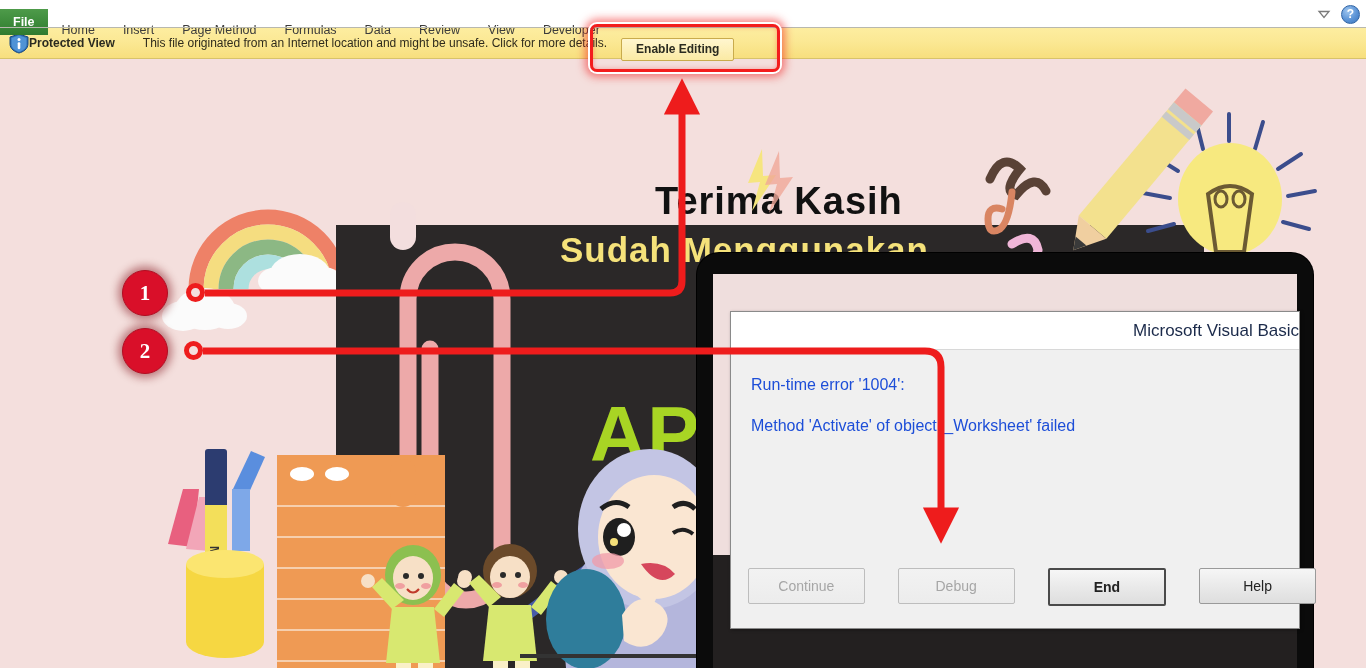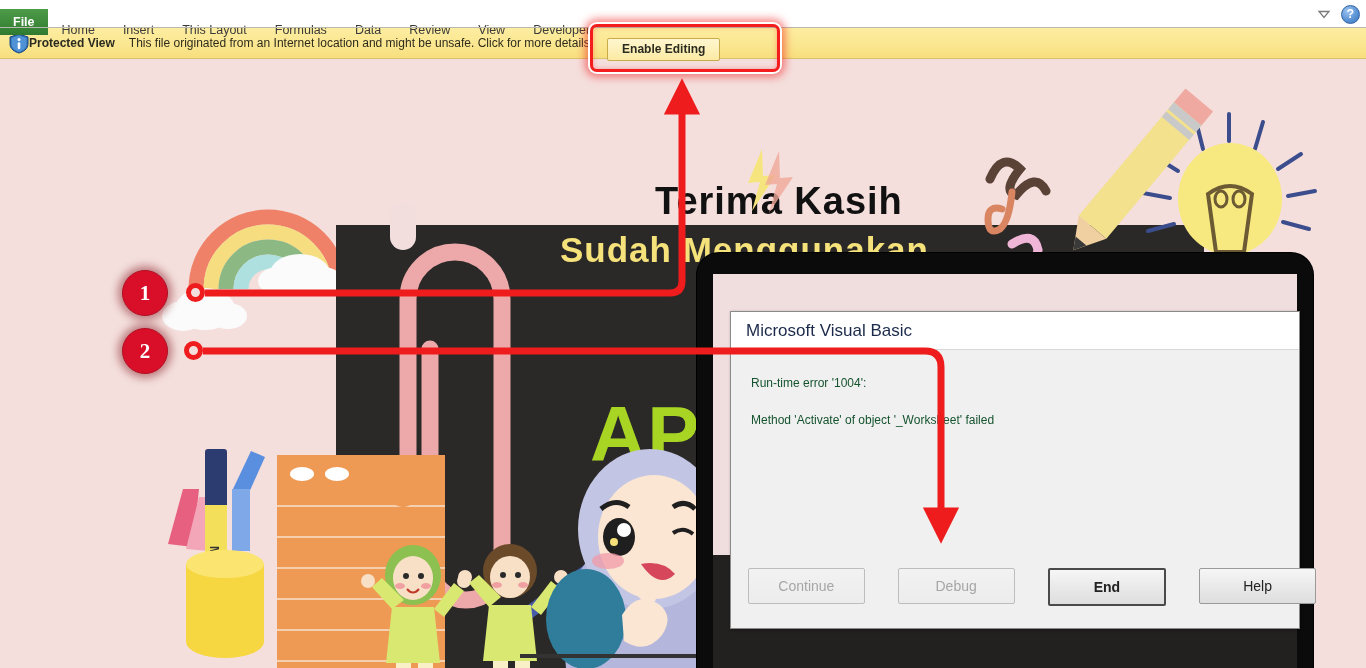--- a/index.html
+++ b/index.html
@@ -26,21 +26,21 @@
       display:flex;align-items:center;justify-content:center;line-height:1;}
   .ribbon-sep{position:absolute;left:0;top:27px;width:1366px;height:1px;background:#b8b8ae;z-index:41;}
 
   
   .pvbar{position:absolute;left:0;top:28px;width:1366px;height:30px;z-index:39;
          background:linear-gradient(180deg,#fdeda0 0%,#fbe894 45%,#f7df7e 100%);
          border-bottom:1px solid #d8c36a;display:flex;align-items:center;}
   .pv-shield{margin-left:9px;width:20px;height:21px;position:relative;flex:0 0 auto;}
   .pv-shield svg{display:block;}
   .pv-title{font-size:12px;font-weight:bold;color:#2b2b20;white-space:nowrap;}
-  .pv-msg{margin-left:14px;font-size:12px;color:#2f2b1c;white-space:nowrap;}
+  .pv-msg{margin-left:28px;font-size:12px;color:#2f2b1c;white-space:nowrap;}
   .pv-btn{margin-left:14px;height:21px;padding:0 14px;font-size:12px;font-weight:bold;color:#2b2b20;
           background:linear-gradient(180deg,#fff6cf 0%,#fbeaa4 100%);
           border:1px solid #c9ab4c;border-radius:2px;display:flex;align-items:center;white-space:nowrap;margin-top:12px;}
 
   
   .hl-box{position:absolute;left:590px;top:24px;width:184px;height:42px;z-index:60;
      border:3px solid #f31d1d;border-radius:7px;
      box-shadow:0 0 0 2px #ffffff, 0 0 9px 5px rgba(243,29,29,.55), inset 0 0 5px rgba(243,29,29,.35);}
 
   
@@ -69,23 +69,23 @@
      background:#0b0b0b;border-radius:22px 22px 0 0;
      box-shadow:0 0 0 1px #000;}
   .device-inner{position:absolute;left:16px;top:21px;width:584px;height:399px;background:#efdedd;}
   .device-dark{position:absolute;left:16px;top:302px;width:584px;height:118px;background:#232020;}
 
   
   .dlg{position:absolute;left:730px;top:311px;width:568px;height:316px;z-index:57;
        background:#f0f0f0;border:1px solid #8a8a8a;box-shadow:1px 1px 3px rgba(0,0,0,.35);}
   .dlg-title{height:37px;background:#ffffff;border-bottom:1px solid #d8d8d8;
       display:flex;align-items:center;padding-left:15px;
-      font-size:17px;color:#1b2a4a;}
+      font-size:17px;color:#1b2a4a;justify-content:flex-end;}
   .dlg-body{position:relative;height:230px;padding:26px 22px 0 20px;}
-  .dlg-line{font-size:12px;color:#14532d;margin-bottom:23px;}
+  .dlg-line{font-size:16px;color:#1d4ed8;margin-bottom:23px;}
   .dlg-btns{position:absolute;left:0;bottom:22px;width:100%;display:flex;padding-left:17px;gap:33px;}
   .dbtn{width:118px;height:34px;font-size:14px;color:#222;
         background:linear-gradient(180deg,#f6f6f6 0%,#eaeaea 48%,#dedede 100%);
         border:1px solid #9a9a9a;border-radius:2px;
         display:flex;align-items:center;justify-content:center;}
   .dbtn.disabled{color:#a6a6a6;border-color:#bdbdbd;
         background:linear-gradient(180deg,#f2f2f2 0%,#ececec 100%);}
   .dbtn.focused{border:2px solid #4a4a4a;font-weight:600;}
 </style>
 </head>
@@ -275,21 +275,21 @@
       <div class="dbtn focused">End</div>
       <div class="dbtn">Help</div>
     </div>
   </div>
 
   <div class="ribbon">
     <div class="ribbon-tabs">
       <div class="tab file">File</div>
       <div class="tab">Home</div>
       <div class="tab">Insert</div>
-      <div class="tab">This Layout</div>
+      <div class="tab">Page Method</div>
       <div class="tab">Formulas</div>
       <div class="tab">Data</div>
       <div class="tab">Review</div>
       <div class="tab">View</div>
       <div class="tab">Developer</div>
     </div>
     <div class="ribbon-right">
       <span class="chev">
         <svg viewBox="0 0 14 14" width="14" height="14">
           <path d="M2 4.5 h10 l-5 6 z" fill="#ffffff" stroke="#7a7a7a" stroke-width="1.3"></path>

